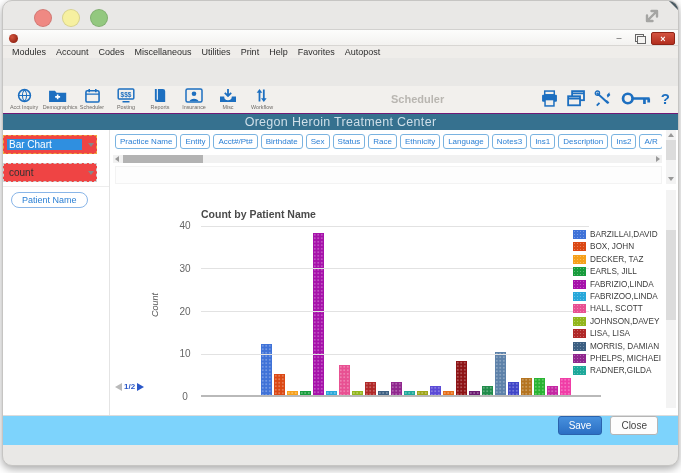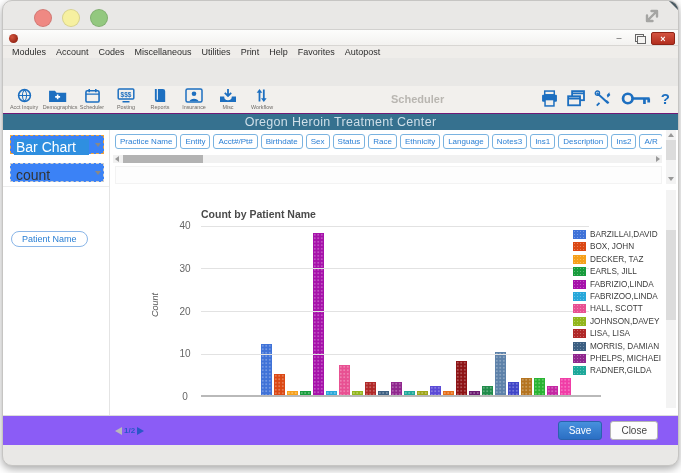--- a/index.html
+++ b/index.html
@@ -51,30 +51,30 @@
   .banner { height:16px; background:#36718f; text-align:center; font-size:12.5px; color:#cfdfe9; line-height:16px; letter-spacing:.3px; }
 
   
   .panel-header { position:relative; height:14px; background:#fff; border-bottom:1px solid #ececec; }
   .panel-title { position:absolute; left:5px; top:1px; font-size:10.5px; font-weight:bold; color:#1c1c1c; }
   .panel-close { position:absolute; right:6px; top:0; font-size:10px; font-weight:bold; color:#e0412f; cursor:pointer; }
 
   
   .content { position:relative; height:285px; background:#fff; }
   .left-col { position:absolute; left:0; top:0; width:107px; height:100%; border-right:1px solid #e4e4e4; }
-  .select { position:absolute; left:7px; width:94px; height:19px; background:#3b82f6; border:1px dashed #cfcfcf; font-size:14px; color:#333; cursor:pointer; }
+  .select { position:absolute; left:0; width:94px; height:19px; background:#ef4444; border:1px dashed #cfcfcf; font-size:10px; color:#333; cursor:pointer; }
   .select .sel-text { position:absolute; left:3px; top:3px; padding:0 2px; }
   .select .chev { position:absolute; right:2px; top:7px; width:0; height:0;
     border-left:3.5px solid transparent; border-right:3.5px solid transparent; border-top:4px solid #888; }
   .select.focus { border:1px dashed #f0a43c; }
   .select.focus .sel-text { background:#2f8fe0; color:#fff; right:14px; }
   .leftcol-divider { position:absolute; left:0; top:56px; width:100%; border-top:1px solid #ededed; }
   .pill { display:inline-block; border:1px solid #8ab6e8; border-radius:8px; color:#2a7fd4;
     font-size:9px; padding:2px 10px; background:#fff; cursor:grab; white-space:nowrap; }
-  .row-pill { position:absolute; left:8px; top:62px;margin-top:39px; }
+  .row-pill { position:absolute; left:8px; top:62px; }
 
   .chips-row { position:absolute; left:112px; top:4px; right:16px; display:flex; gap:3px; overflow:hidden; }
   .chip { border:1px solid #7ab3e0; border-radius:3px; color:#2a7fd4; font-size:8px;
     padding:2px 4px; background:#fff; white-space:nowrap; cursor:grab; }
 
   .hscroll { position:absolute; left:110px; top:25px; right:16px; height:8px; background:#f1f1f1; }
   .hscroll .thumb { position:absolute; left:10px; top:0; width:80px; height:8px; background:#b3b3b3; }
   .hs-arrow { position:absolute; top:1px; width:0; height:0; border-top:3px solid transparent; border-bottom:3px solid transparent; }
   .hs-left { left:2px; border-right:4px solid #999; }
   .hs-right { right:2px; border-left:4px solid #999; }
@@ -97,28 +97,28 @@
   .baseline { position:absolute; left:0; bottom:0; width:103%; height:2px; background:#b9b9b9; }
   .ytick { position:absolute; left:-28px; width:24px; text-align:center; font-size:10px; color:#666; }
   .bars { position:absolute; left:60px; bottom:2px; display:flex; align-items:flex-end; gap:2px; }
   .bar { width:11px; background-image:radial-gradient(rgba(255,255,255,.28) .7px, transparent .8px); background-size:3.5px 3.5px; cursor:pointer; }
 
   .legend { position:absolute; left:460px; top:40px; width:95px; }
   .legend-entry { display:flex; align-items:center; gap:4px; margin-bottom:3.4px; }
   .swatch { width:13px; height:9px; flex:0 0 13px;
     background-image:radial-gradient(rgba(255,255,255,.3) .7px, transparent .8px); background-size:3px 3px; }
   .legend-label { font-size:8.2px; color:#3c3c3c; white-space:nowrap; }
-  .legend-pager { position:absolute; left:2px; top:192px; display:flex; align-items:center; gap:2px;margin-top:44px; }
+  .legend-pager { position:absolute; left:2px; top:192px; display:flex; align-items:center; gap:2px; }
   .pg-prev { width:0; height:0; border-right:7px solid #b9b9b9; border-top:4px solid transparent; border-bottom:4px solid transparent; cursor:pointer; }
   .pg-next { width:0; height:0; border-left:7px solid #2a57c8; border-top:4px solid transparent; border-bottom:4px solid transparent; cursor:pointer; }
   .pg-text { font-size:8px; font-weight:bold; color:#2a57c8; }
 
   
-  .footer { height:30px; background:#8b5cf6; border-top:1px solid #dcdcdc;
-    display:flex; justify-content:flex-end; align-items:center; gap:8px; padding-right:20px; }
+  .footer { height:30px; background:#7dd3fc; border-top:1px solid #dcdcdc;
+    display:flex; justify-content:flex-end; gap:8px; padding-right:20px; }
   .btn { height:19px; min-width:44px; border-radius:3px; font-size:10px; padding:0 10px; cursor:pointer; }
   .btn-save { background:linear-gradient(#4790dd,#2b6fc4); border:1px solid #2a63ad; color:#fff; }
   .btn-close { background:#fdfdfd; border:1px solid #b5b5b5; color:#444; }
 </style>
 </head>
 <body>
 
 <div class="mac-window">
 
   <div class="mac-titlebar">

